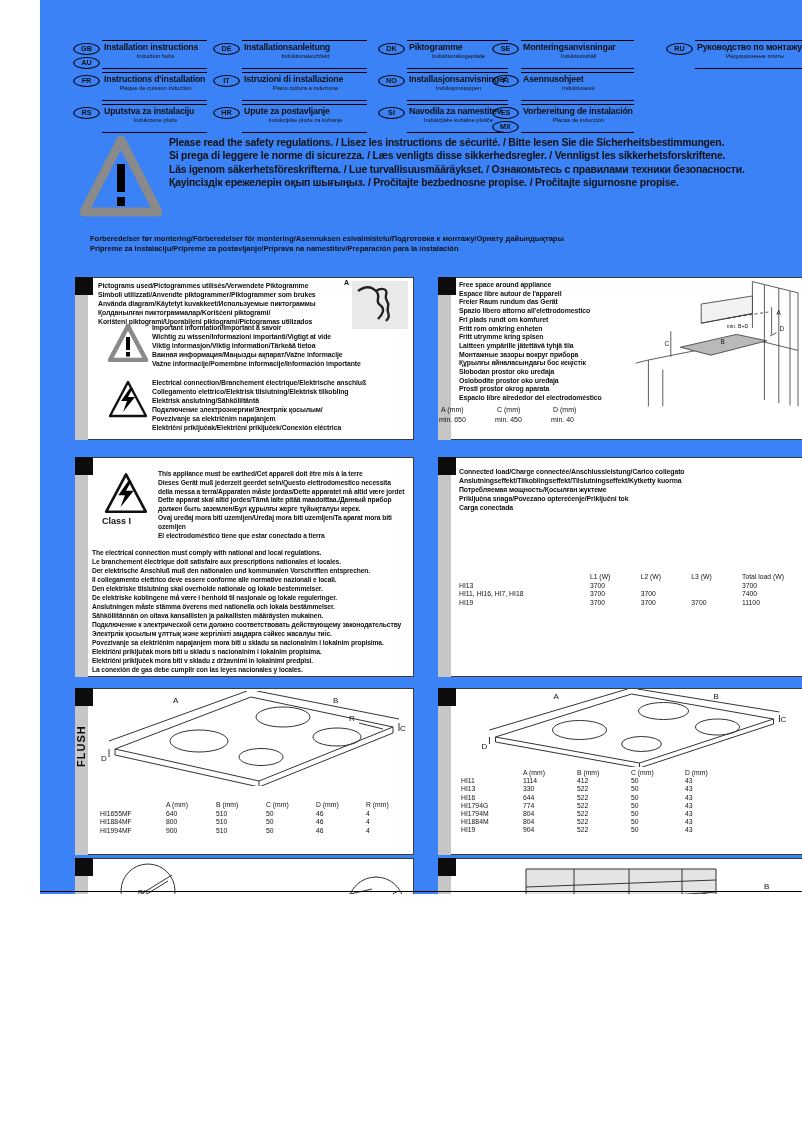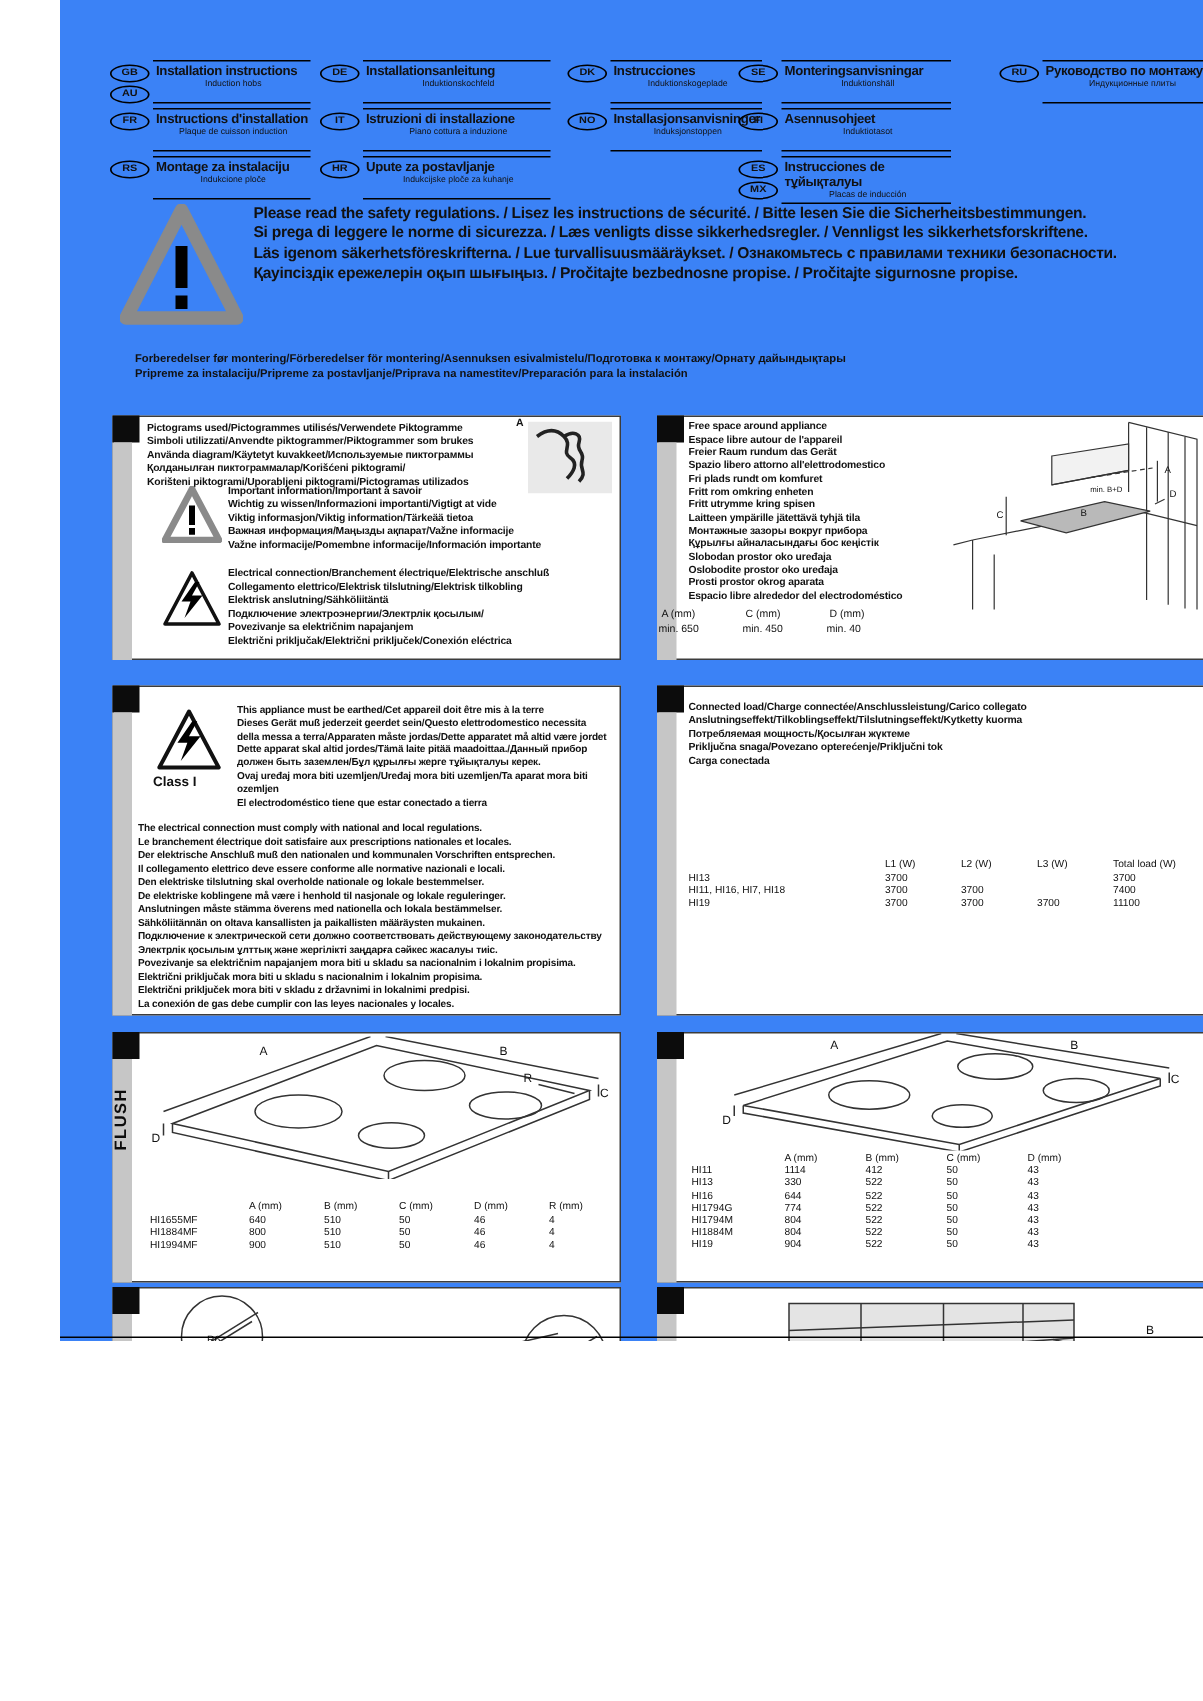--- a/index.html
+++ b/index.html
@@ -67,21 +67,21 @@
       <div class="lt">
           <div class="lt-title">Instructions d'installation</div>
           <div class="lt-sub">Plaque de cuisson induction</div>
         </div>
     </div>
       <div class="lang-entry">
       <div class="badges">
           <span class="badge">RS</span>
         </div>
       <div class="lt">
-          <div class="lt-title">Montage za instalaciju</div>
+          <div class="lt-title">Uputstva za instalaciju</div>
           <div class="lt-sub">Indukcione ploče</div>
         </div>
     </div>
     </div>
   <div class="lang-col" style="left:175px;width:152px">
 
   <div class="lang-entry">
       <div class="badges">
           <span class="badge">DE</span>
         </div>
@@ -109,33 +109,42 @@
         </div>
     </div>
     </div>
   <div class="lang-col" style="left:340px;width:128px">
 
   <div class="lang-entry">
       <div class="badges">
           <span class="badge">DK</span>
         </div>
       <div class="lt">
-          <div class="lt-title">Instrucciones</div>
+          <div class="lt-title">Piktogramme</div>
           <div class="lt-sub">Induktionskogeplade</div>
         </div>
     </div>
       <div class="lang-entry">
       <div class="badges">
           <span class="badge">NO</span>
         </div>
       <div class="lt">
           <div class="lt-title">Installasjonsanvisninger</div>
           <div class="lt-sub">Induksjonstoppen</div>
         </div>
     </div>
+      <div class="lang-entry">
+      <div class="badges">
+          <span class="badge">SI</span>
+        </div>
+      <div class="lt">
+          <div class="lt-title">Navodila za namestitev</div>
+          <div class="lt-sub">Indukcijske kuhalne plošče</div>
+        </div>
+    </div>
     </div>
   <div class="lang-col" style="left:454px;width:140px">
 
   <div class="lang-entry">
       <div class="badges">
           <span class="badge">SE</span>
         </div>
       <div class="lt">
           <div class="lt-title">Monteringsanvisningar</div>
           <div class="lt-sub">Induktionshäll</div>
@@ -149,21 +158,21 @@
           <div class="lt-title">Asennusohjeet</div>
           <div class="lt-sub">Induktiotasot</div>
         </div>
     </div>
       <div class="lang-entry">
       <div class="badges">
           <span class="badge">ES</span>
           <span class="badge">MX</span>
         </div>
       <div class="lt">
-          <div class="lt-title">Instrucciones de тұйықталуы</div>
+          <div class="lt-title">Vorbereitung de instalación</div>
           <div class="lt-sub">Placas de inducción</div>
         </div>
     </div>
     </div>
   <div class="lang-col" style="left:628px;width:145px">
 
   <div class="lang-entry">
       <div class="badges">
           <span class="badge">RU</span>
         </div>

